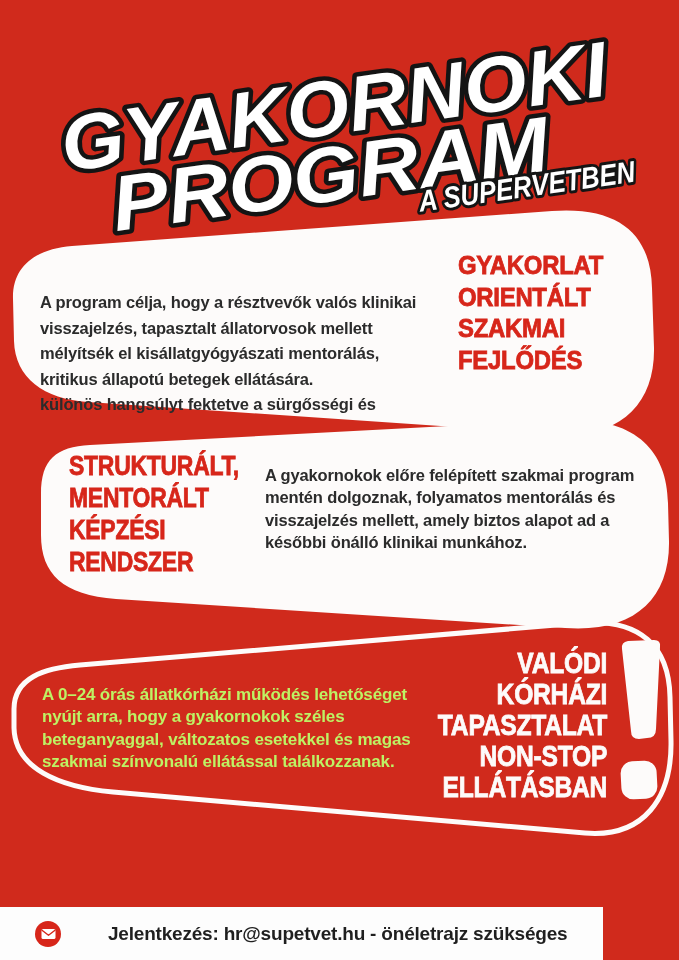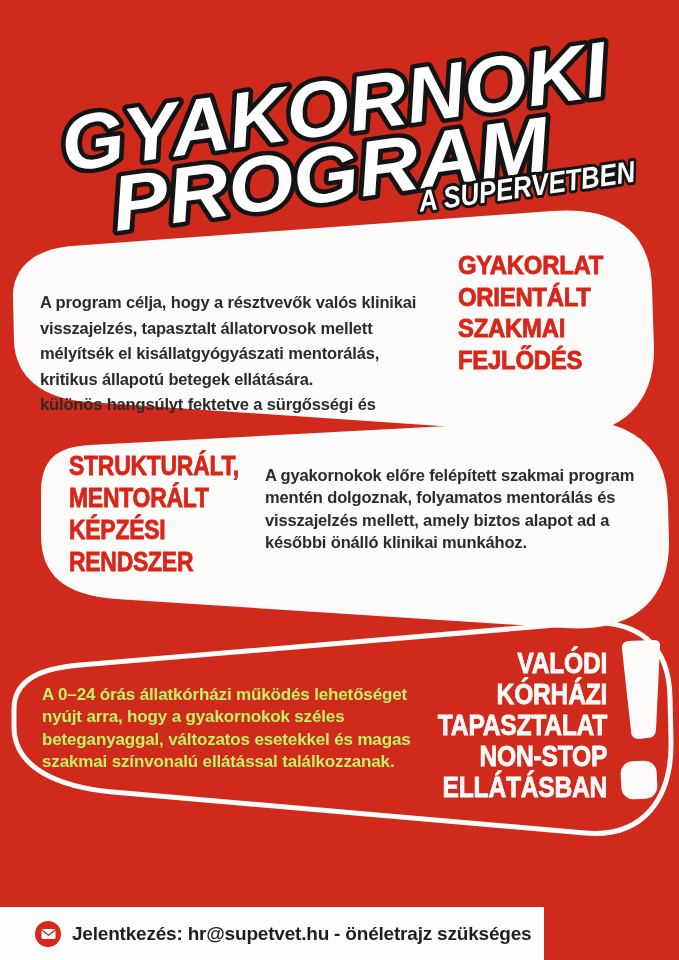--- a/index.html
+++ b/index.html
@@ -20,22 +20,22 @@
   .headline{position:absolute;font-weight:700;color:#d7261a;
     -webkit-text-stroke:0.8px #d7261a;letter-spacing:-0.3px;}
   .headline .line{white-space:nowrap;}
   .h1{left:458px;top:250px;font-size:26px;line-height:31.7px;
       transform:scaleX(0.92);transform-origin:left top;}
   .h2{left:69px;top:450px;font-size:27px;line-height:32px;
       transform:scaleX(0.85);transform-origin:left top;}
   .h3{right:72px;top:648px;font-size:29px;line-height:31px;text-align:right;
       color:#fdfbfa;-webkit-text-stroke:0.8px #fdfbfa;
       transform:scaleX(0.85);transform-origin:right top;}
-  .footer{position:absolute;left:0;top:907px;width:544px;height:53px;
-      background:#fdfdfd;display:flex;align-items:center;}
+  .footer{position:absolute;left:0;top:907px;width:603px;height:53px;
+      background:#fdfdfd;display:flex;align-items:center;gap:36px;}
   .mail-badge{width:26px;height:26px;border-radius:50%;background:#d7261a;
       margin-left:35px;display:flex;align-items:center;justify-content:center;flex:0 0 auto;}
   .footer-text{margin-left:11px;font-size:19px;font-weight:700;color:#1f1f1f;letter-spacing:-0.2px;white-space:nowrap;}
 </style>
 </head>
 <body>
 
 <div class="poster">
 
   <svg class="blobs" width="679" height="960" viewBox="0 0 679 960">

